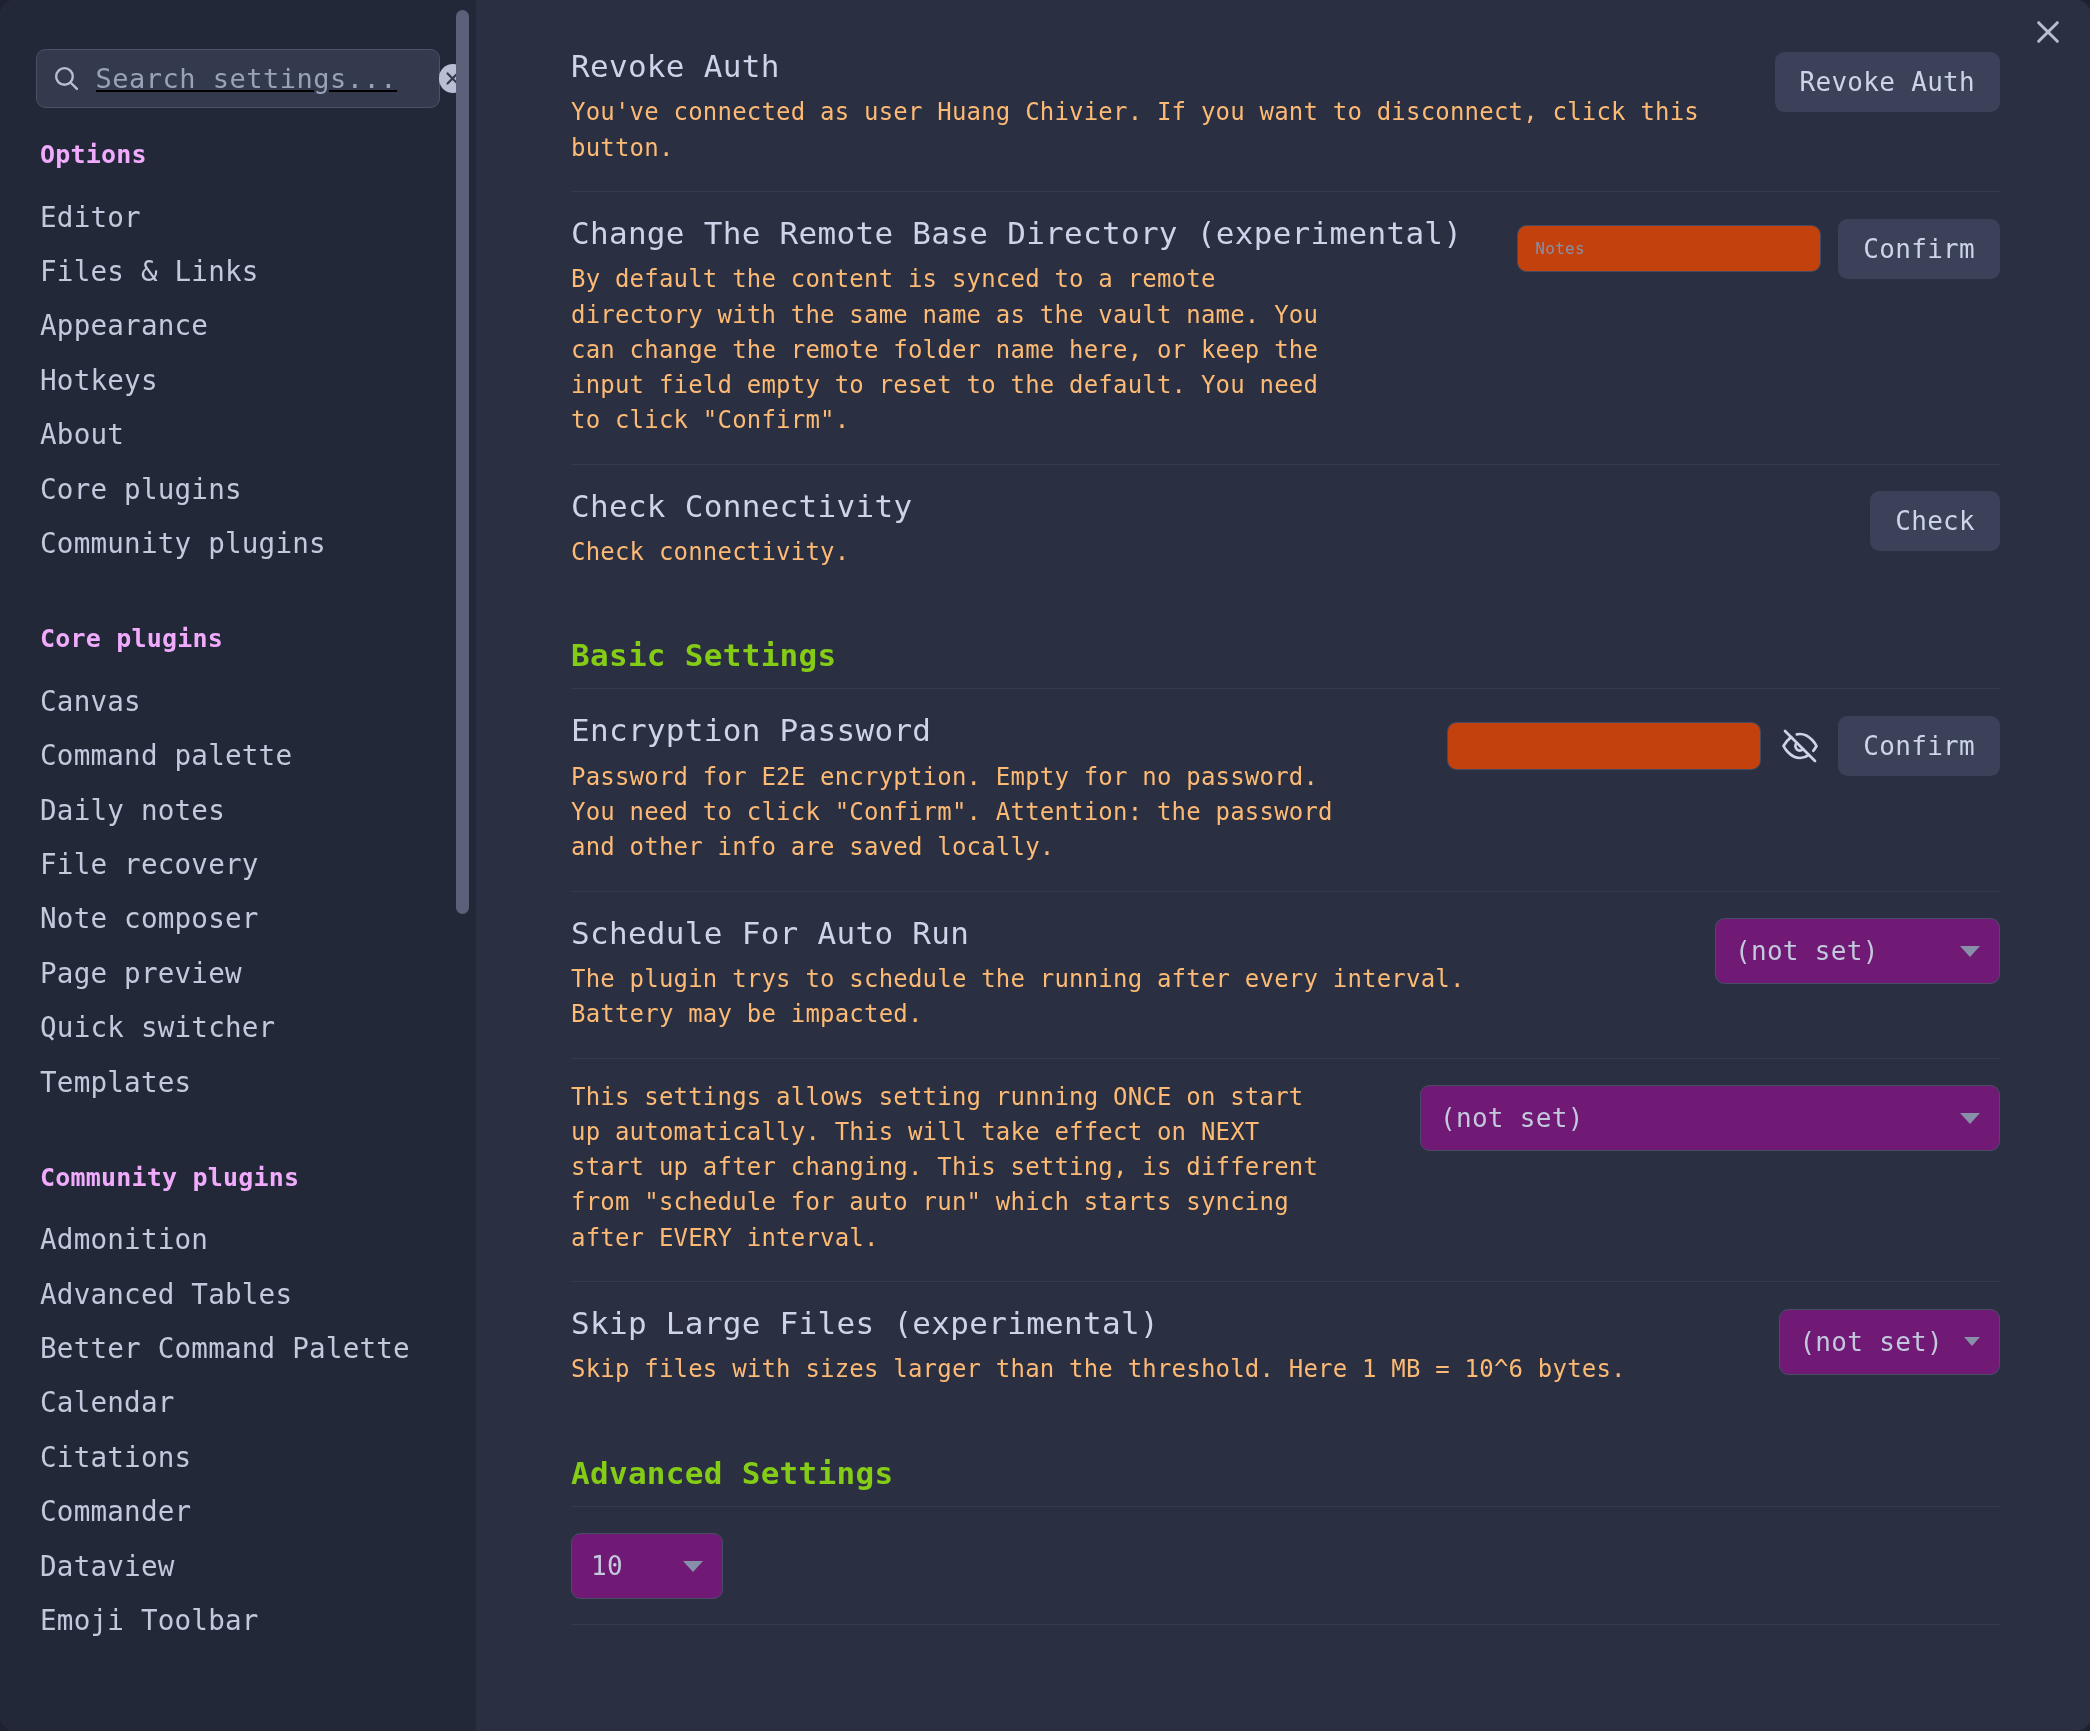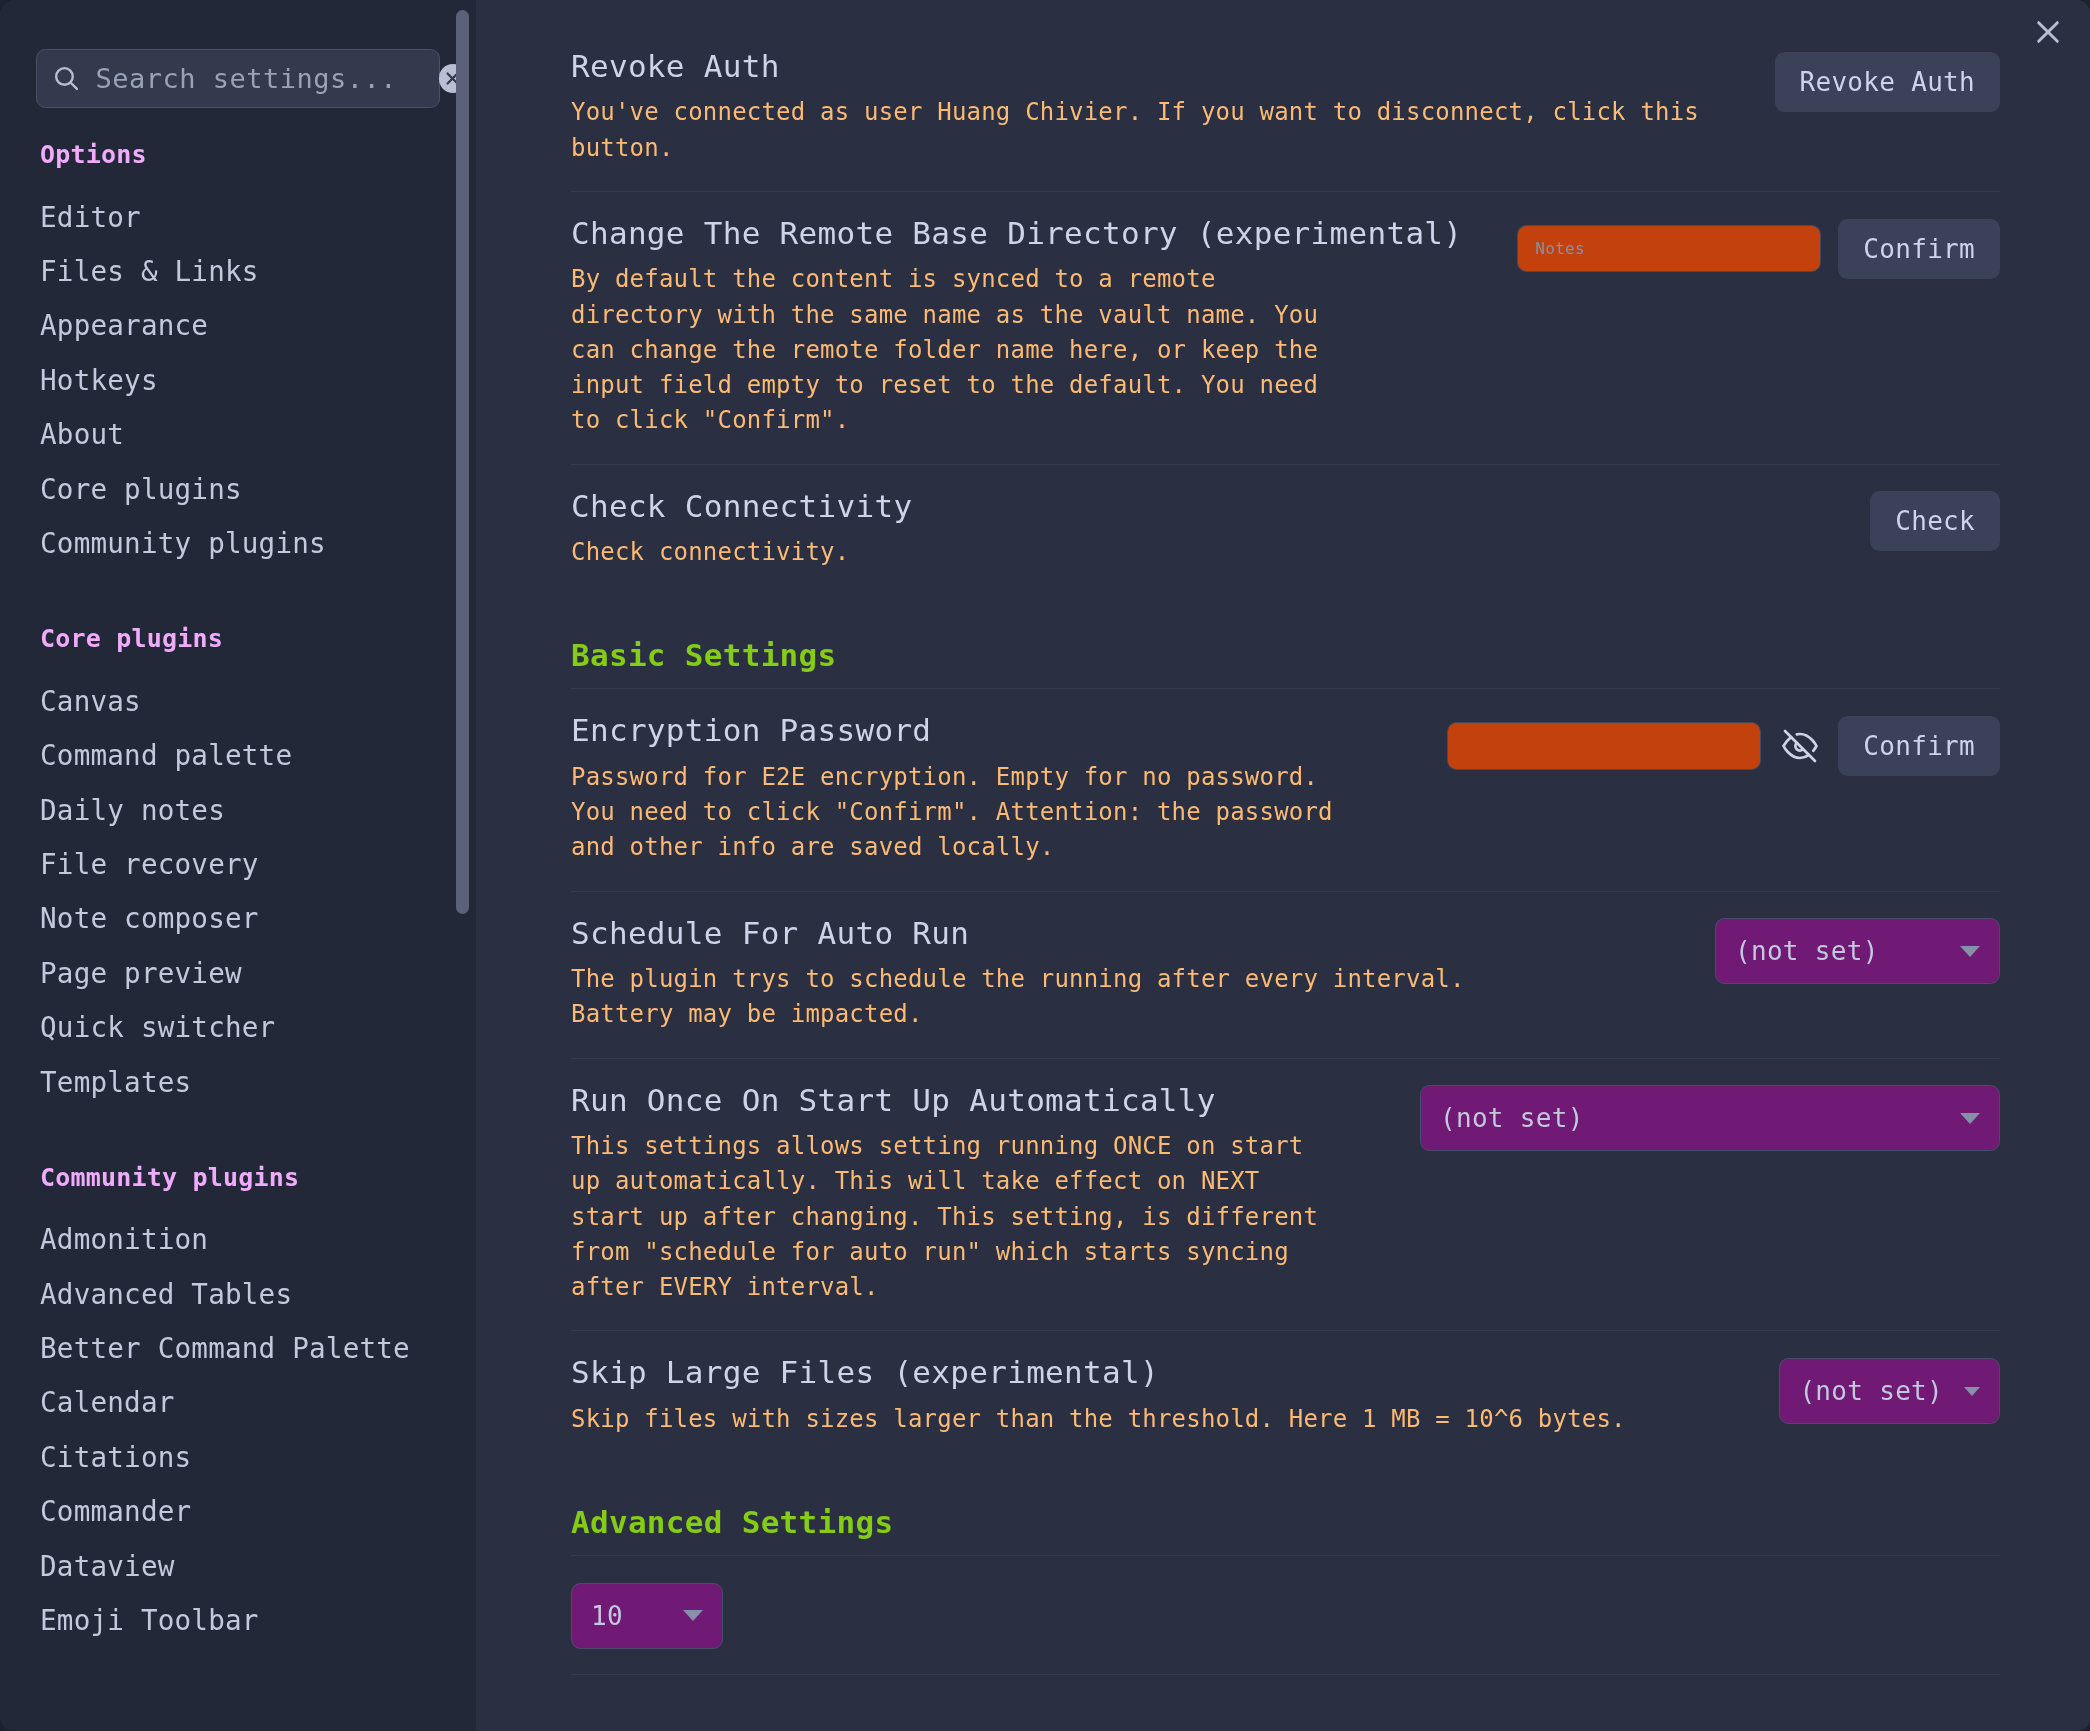--- a/index.html
+++ b/index.html
@@ -39,20 +39,21 @@
 
   .search-box {
     position: relative;
     display: flex;
     align-items: center;
     height: 59px;
     background: #343a4d;
     border: 1.9px solid #4b5268;
     border-radius: 9.5px;
     padding: 0 15px;
+    text-decoration: underline;
   }
 
   .search-icon { flex: 0 0 auto; display:flex; align-items:center; margin-right: 15px; }
   .search-icon svg { display:block; }
 
   .search-input {
     flex: 1 1 auto;
     background: transparent;
     border: none;
     outline: none;
@@ -388,21 +389,20 @@
         <div class="setting-control">
           <div class="dropdown dd-w300">
             <span>(not set)</span>
             <span class="caret"></span>
           </div>
         </div>
       </div>
 
       <div class="setting">
         <div class="setting-info">
-          <div class="setting-name">Run Once On Start Up Automatically</div>
           <div class="setting-desc narrow">This settings allows setting running ONCE on start up automatically. This will take effect on NEXT start up after changing. This setting, is different from "schedule for auto run" which starts syncing after EVERY interval.</div>
         </div>
         <div class="setting-control">
           <div class="dropdown dd-w610">
             <span>(not set)</span>
             <span class="caret"></span>
           </div>
         </div>
       </div>
 

